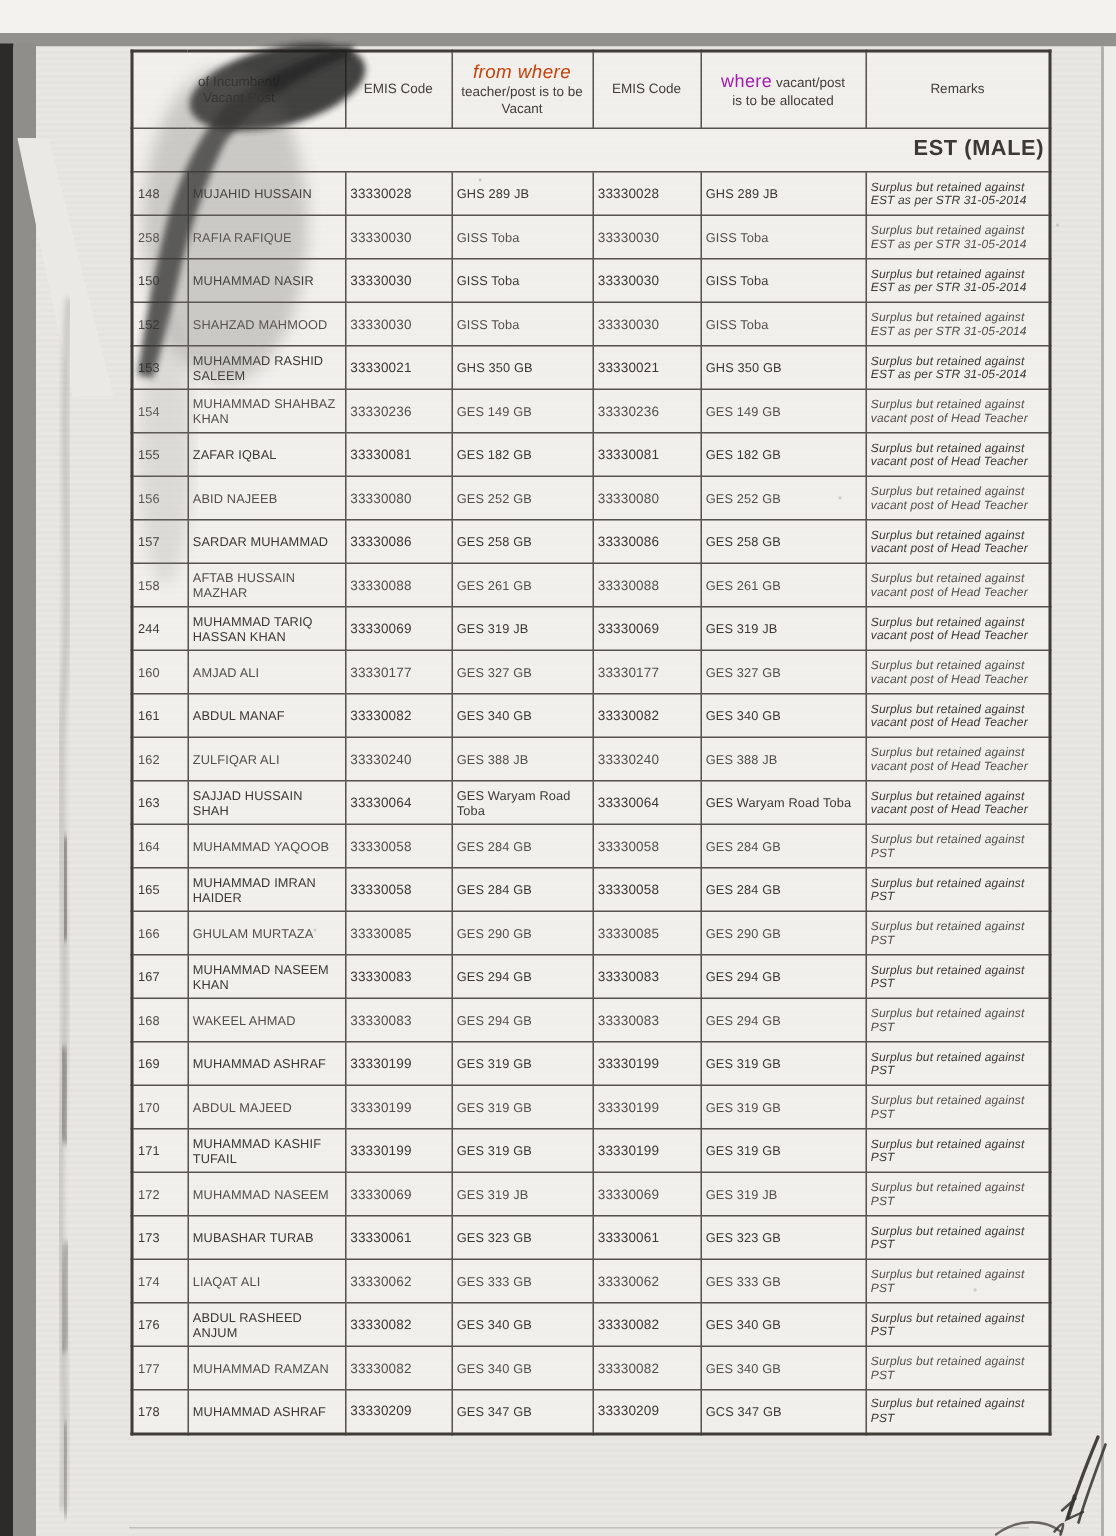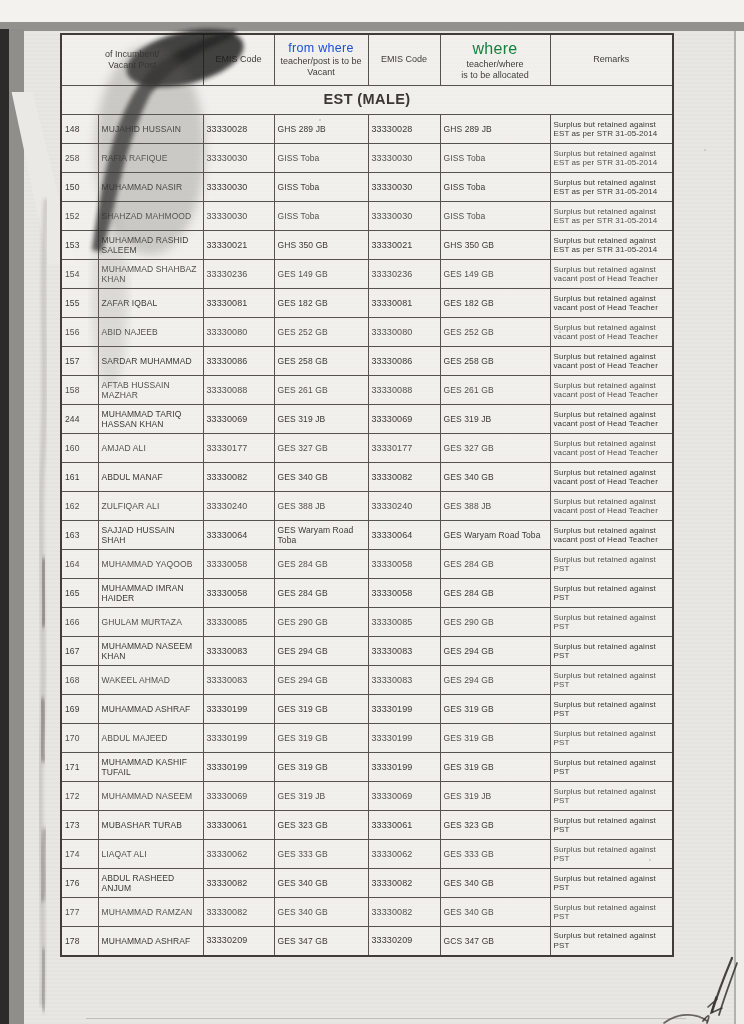--- a/index.html
+++ b/index.html
@@ -21,51 +21,51 @@
   .page-edge-right{position:absolute;left:734px;top:31px;width:2px;height:993px;background:#b3b1ad;}
   .page-margin-right{position:absolute;left:736px;top:31px;width:8px;height:993px;background:#efedea;}
   .corner-wedge{
     position:absolute;left:2px;top:92px;width:80px;height:172px;background:#ebe9e5;
     clip-path:polygon(12% 0, 38% 0, 92% 100%, 58% 100%);
   }
   .bottom-faint-line{position:absolute;left:86px;top:1018px;width:600px;height:1px;background:#aaa8a4;opacity:.6;}
 
   
   table.doc{
-    position:absolute;left:60px;top:33px;width:612px;
+    position:absolute;left:87px;top:33px;width:612px;
     border-collapse:collapse;table-layout:fixed;
     color:#45423e;
   }
   table.doc td, table.doc th{
     border:1px solid #56524d;
     padding:1px 3px;
     overflow:hidden;
     vertical-align:middle;
     background:rgba(248,247,244,0.55);
   }
   table.doc{border:2px solid #403d39;}
   thead th{
     font-weight:normal;color:#403d3a;text-align:center;
     height:48px;font-size:9px;line-height:1.25;
     border-bottom:2px solid #474440;
   }
-  th .big{font-size:12.5px;letter-spacing:.3px;color:#1d4ed8;display:block;line-height:1.1;}
-  th .biginline{font-size:16px;letter-spacing:.3px;color:#15803d;}
+  th .big{font-size:12.5px;letter-spacing:.3px;color:#c2410c;display:block;line-height:1.1;font-style:italic;}
+  th .biginline{font-size:12px;letter-spacing:.3px;color:#a21caf;}
   .section-row td{
-    text-align:center;font-size:14.5px;font-weight:600;letter-spacing:.4px;color:#3a3734;
+    text-align:right;font-size:14.5px;font-weight:600;letter-spacing:.4px;color:#3a3734;
     height:23px;border-bottom:2px solid #474440;
   }
   tbody tr{height:29px;}
   tbody td{font-size:8.5px;letter-spacing:.1px;line-height:1.2;}
   tbody tr:nth-child(odd) td{color:#3b3835;}
   tbody tr:nth-child(even) td{color:#53504b;}
   td.c-sno{font-size:8.5px;}
   td.c-name{text-transform:uppercase;}
   td.c-emis{font-size:9px;}
-  td.c-remarks{font-size:8px;line-height:1.18;color:inherit;}
+  td.c-remarks{font-size:8px;line-height:1.18;color:inherit;font-style:italic;}
   
   .artifacts{position:absolute;left:0;top:0;width:744px;height:1024px;pointer-events:none;}
 </style>
 </head>
 <body>
 
 <div class="scan-band-top"></div>
 <div class="scan-strip-dark"></div>
 <div class="scan-strip-gray"></div>
 <div class="page"></div>
@@ -94,21 +94,21 @@
         <span>EMIS Code</span>
       </th>
       <th>
         <span class="big">from where</span>
         <span>teacher/post is to be Vacant</span>
       </th>
       <th>
         <span>EMIS Code</span>
       </th>
       <th>
-        <span class="biginline">where</span><span> teacher/where</span><br>
+        <span class="biginline">where</span><span> vacant/post</span><br>
         <span>is to be allocated</span>
       </th>
       <th>
         <span>Remarks</span>
       </th>
     </tr>
   </thead>
   <tbody>
     <tr class="section-row">
       <td colspan="7">EST (MALE)</td>

